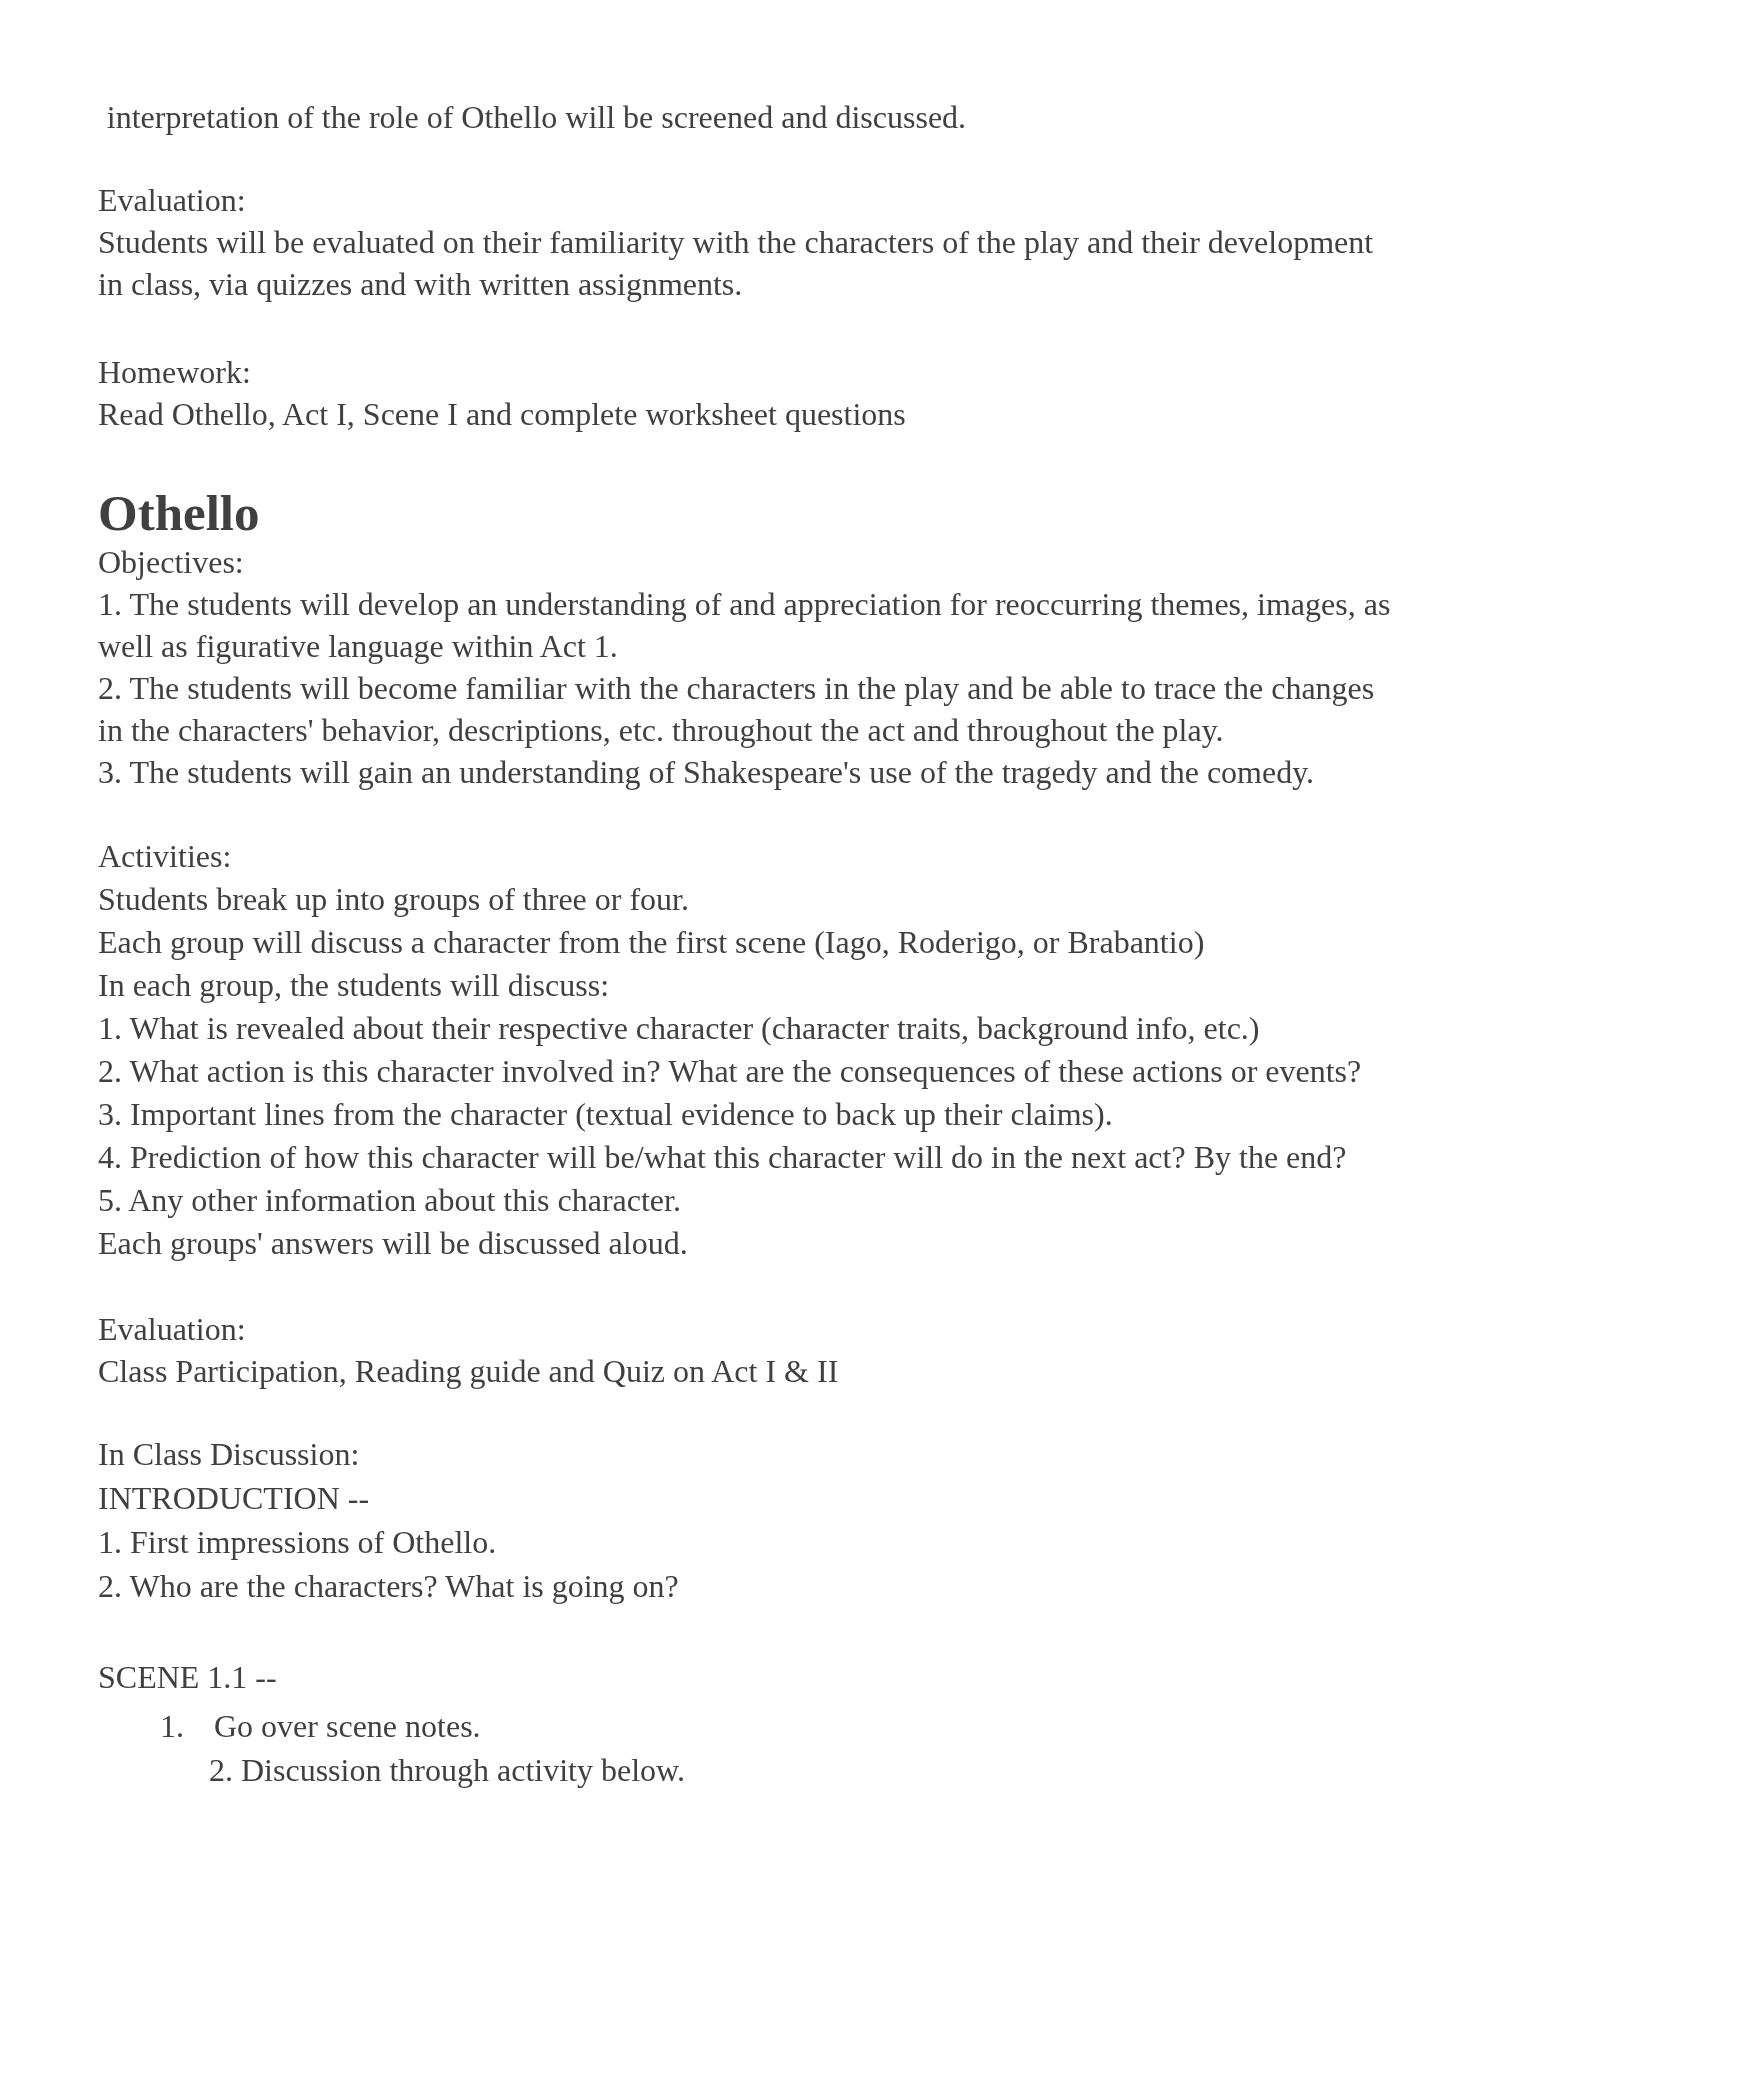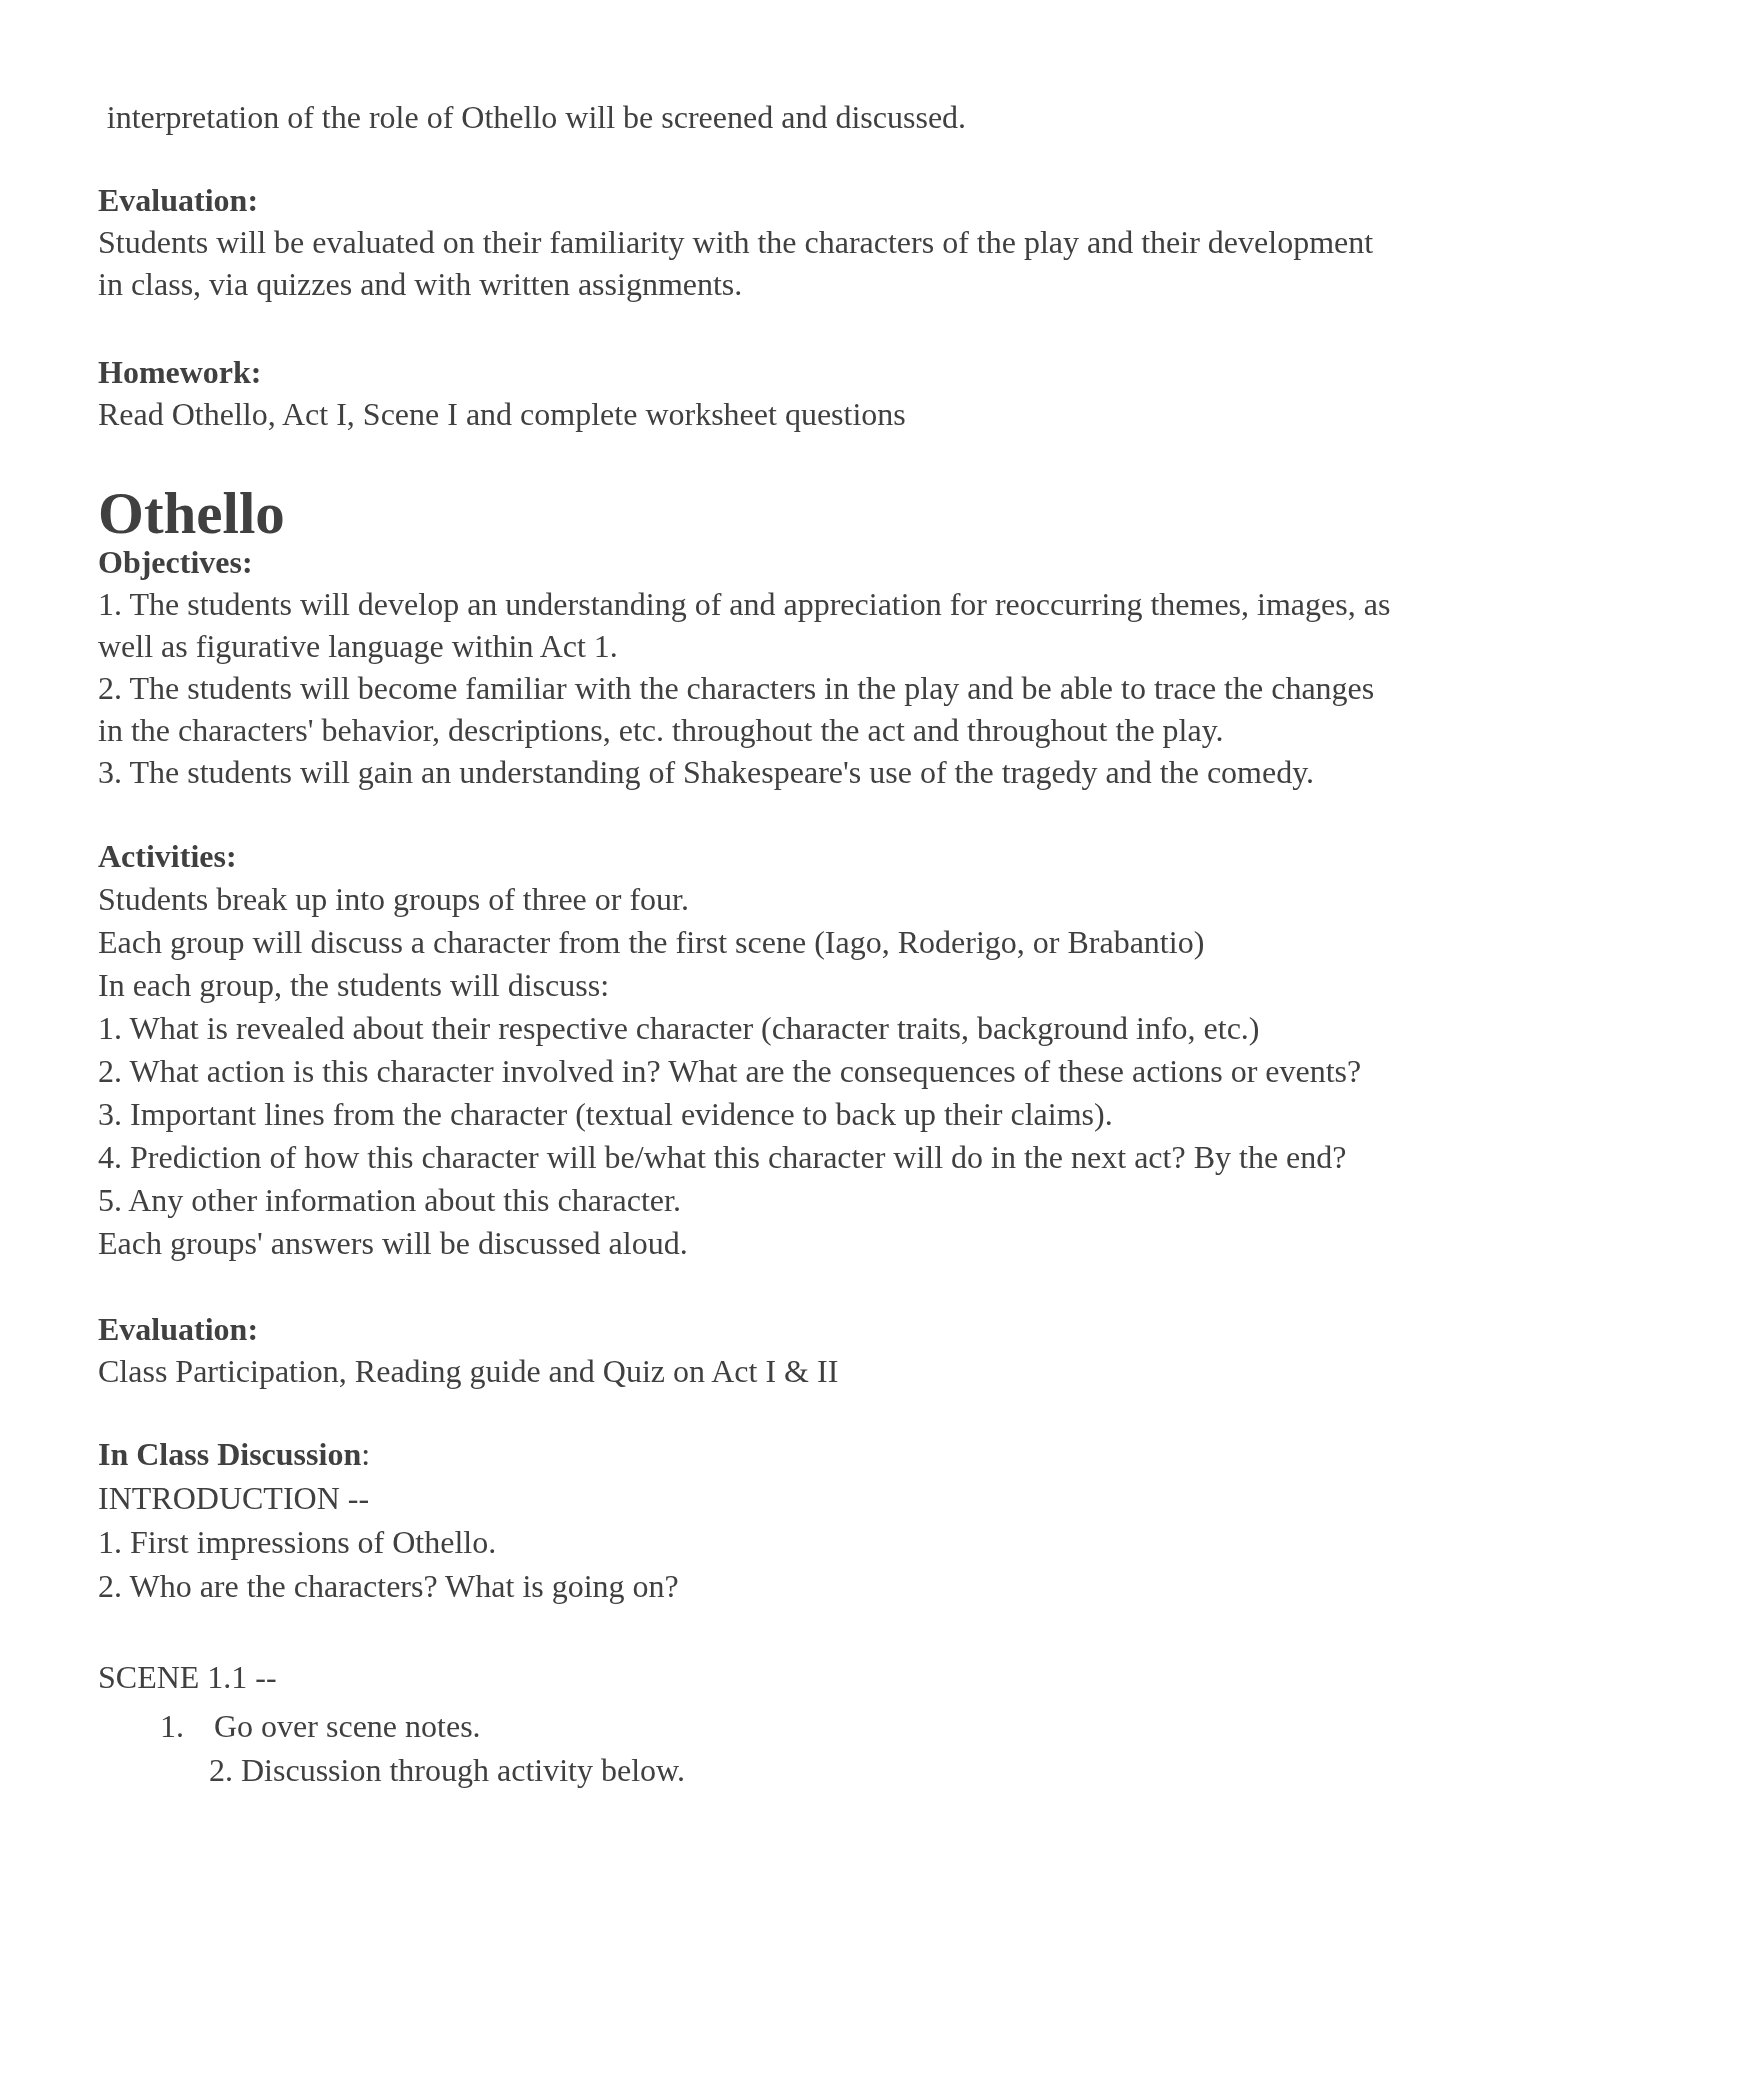--- a/index.html
+++ b/index.html
@@ -11,28 +11,28 @@
     height: 2090px;
     background: #ffffff;
     color: #404040;
     font-family: "Liberation Serif", "DejaVu Serif", serif;
     font-size: 32px;
     line-height: 42px;
     padding: 96px 53px 0 98px;
     overflow: hidden;
   }
   .line { white-space: nowrap; }
-  .bold { font-weight: bold; }
+  .bold { font-weight: normal; }
   .closing-line { text-indent: 8.8px; }
   .block-eval1 { margin-top: 41px; }
   .block-hw { margin-top: 46px; }
   .block-date { margin-top: 133px; }
   .doc-title {
     margin-top: 50px;
-    font-size: 59px;
+    font-size: 51px;
     line-height: 56px;
     font-weight: bold;
     white-space: nowrap;
   }
   .block-objectives { margin-top: 0; }
   .block-activities { margin-top: 42px; line-height: 43px; }
   .block-eval2 { margin-top: 43px; }
   .block-icd { margin-top: 40px; line-height: 44px; }
   .scene-label { margin-top: 48px; }
   .scene-items { margin-top: 6.1px; line-height: 44px; }

